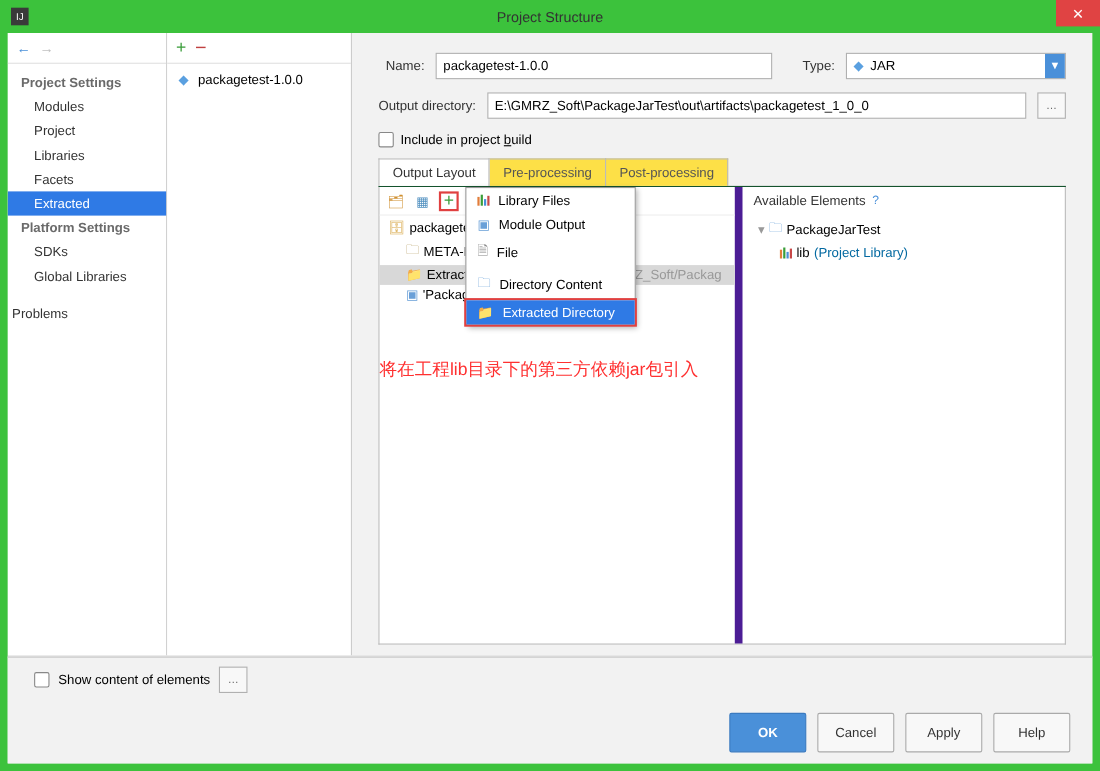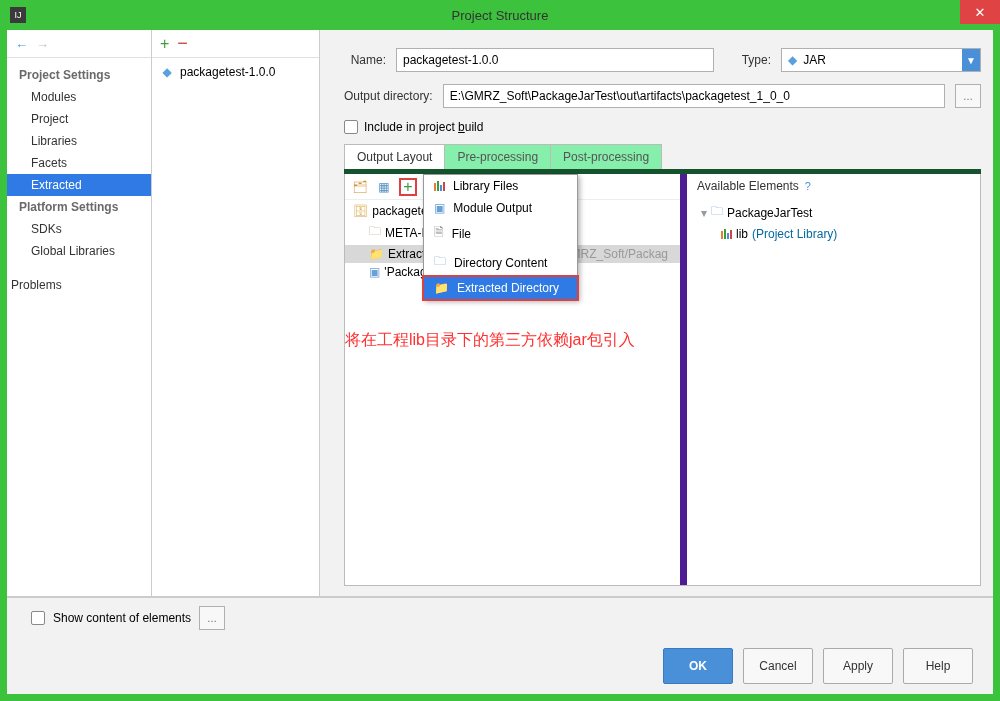--- a/index.html
+++ b/index.html
@@ -132,21 +132,21 @@
   width: 14px;
   height: 14px;
   display: inline-flex;
   align-items: center;
   justify-content: center;
 }
 .jar-dot { color: #5aa0e0; font-size: 12px; }
 .right-panel {
   flex: 1;
   background: #f2f2f2;
-  padding: 18px 12px 10px 24px;
+  padding: 18px 24px 10px 24px;
   display: flex;
   flex-direction: column;
   position: relative;
 }
 .form-row {
   display: flex;
   align-items: center;
   margin-bottom: 12px;
   gap: 10px;
 }
@@ -204,25 +204,25 @@
 }
 .checkbox {
   width: 14px;
   height: 14px;
   border: 1px solid #888;
   background: #fff;
   border-radius: 2px;
 }
 .tabs {
   display: flex;
-  border-bottom: 5px solid #14532d;
+  border-bottom: 1px solid #14532d;
 }
 .tab {
   padding: 5px 12px;
-  background: #86efac;
+  background: #fde047;
   border: 1px solid #bbb;
   border-bottom: none;
   margin-right: -1px;
   cursor: pointer;
   color: #555;
 }
 .tab.active {
   background: #fff;
   color: #333;
   position: relative;

